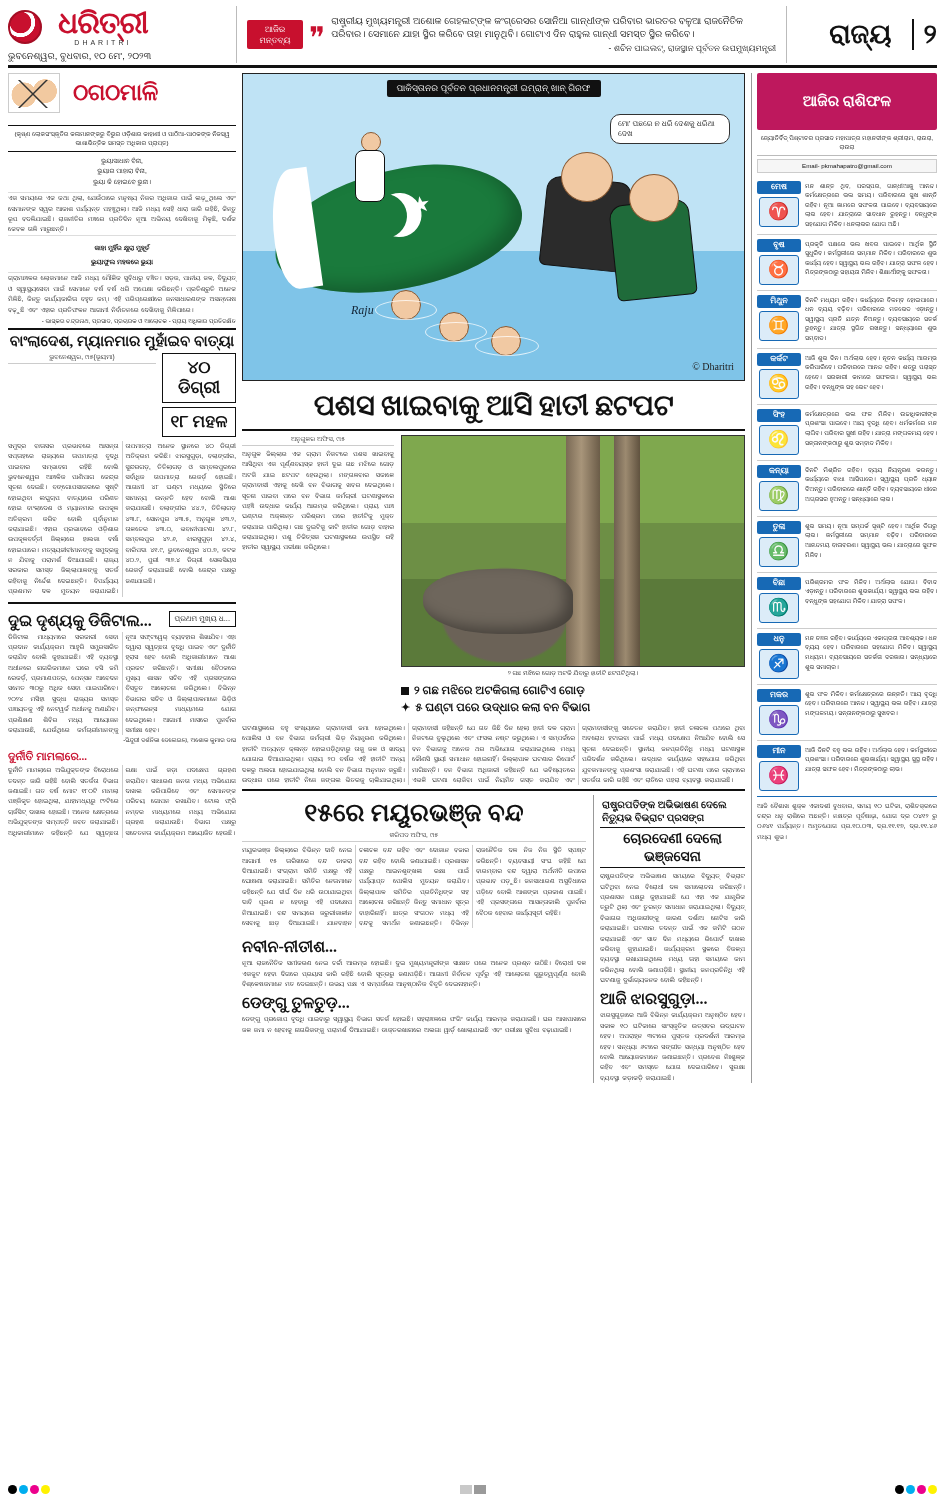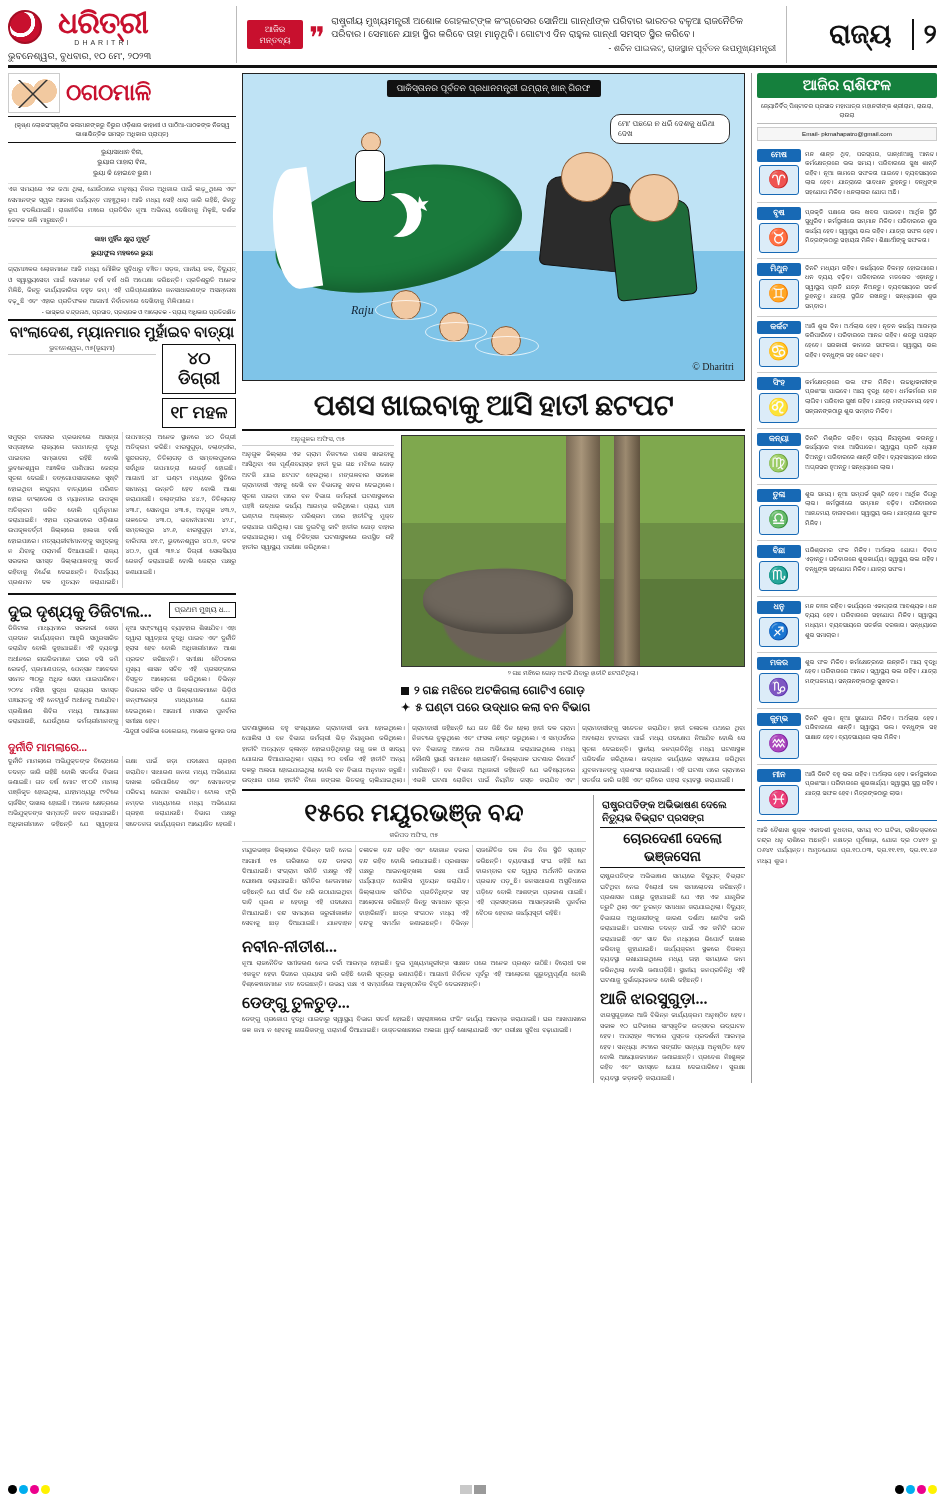--- a/index.html
+++ b/index.html
@@ -142,23 +142,23 @@
     line-height: 1.62;
     text-align: justify;
     color: #1b1b1b;
     word-spacing: 1px;
   }
   .cols2 { column-count: 2; column-gap: 7px; column-rule: 1px solid #ccc; }
   .cols3 { column-count: 3; column-gap: 7px; column-rule: 1px solid #ccc; }
 
   
   .cartoon-head {
-    display:flex; align-items:center; gap:6px;
+    display:flex; align-items:center; gap:13px;
     border-bottom: 1px solid #111;
-    padding-bottom: 3px;
+    padding-bottom: 12px;
   }
   .cartoon-faces {
     width: 52px; height: 40px;
     background:
       radial-gradient(circle at 30% 55%, #f2c9a0 0 30%, transparent 31%),
       radial-gradient(circle at 72% 45%, #f2c9a0 0 28%, transparent 29%),
       #fff;
     border: 1px solid #ccc;
     position: relative;
     flex: 0 0 auto;
@@ -305,23 +305,23 @@
   .star { color:#111; font-size:11px; }
   .num-box {
     border:1px solid #111; text-align:center; padding:4px 2px; margin-bottom:4px;
   }
   .num-box .big {
     font-family:"Liberation Serif", serif; font-size:17px; font-weight:bold;
   }
 
   
   .rashi-title {
-    background:#15803d; color:#fff;
+    background:#be185d; color:#fff;
     font-family:"Liberation Serif", serif; font-weight:bold;
-    font-size:15px; text-align:center; padding:4px 0; border-radius:2px;
+    font-size:15px; text-align:center; padding:20px 0; border-radius:2px;
   }
   .astro-info {
     font-size:6.2px; text-align:center; line-height:1.5; padding:3px 2px;
     border-bottom:1px solid #bbb;
   }
   .astro-mail {
     font-size:6.2px; text-align:center; padding:2px 0 3px;
     border:1px solid #ccc; margin:3px 0 4px; background:#f6f6f6;
   }
   .sign {
@@ -647,27 +647,20 @@
           </div>
           <div class="sign-text">ମନ ଚଞ୍ଚଳ ରହିବ। କାର୍ଯ୍ୟରେ ଏକାଗ୍ରତା ଆବଶ୍ୟକ। ଧନ ବ୍ୟୟ ହେବ। ପରିବାରରେ ସହଯୋଗ ମିଳିବ। ସ୍ୱାସ୍ଥ୍ୟ ମଧ୍ୟମ। ବ୍ୟବସାୟରେ ସତର୍କତା ଦରକାର। ସନ୍ଧ୍ୟାରେ ଶୁଭ ସମାଚାର।</div>
         </div>
         <div class="sign">
           <div class="sign-left">
             <div class="sign-name">ମକର</div>
             <div class="sign-icon">♑</div>
           </div>
           <div class="sign-text">ଶୁଭ ଫଳ ମିଳିବ। କର୍ମକ୍ଷେତ୍ରରେ ଉନ୍ନତି। ଆୟ ବୃଦ୍ଧି ହେବ। ପରିବାରରେ ଆନନ୍ଦ। ସ୍ୱାସ୍ଥ୍ୟ ଭଲ ରହିବ। ଯାତ୍ରା ମଙ୍ଗଳମୟ। ସନ୍ତାନଙ୍କଠାରୁ ସୁଖବର।</div>
         </div>
-        <div class="sign">
-          <div class="sign-left">
-            <div class="sign-name">କୁମ୍ଭ</div>
-            <div class="sign-icon">♒</div>
-          </div>
-          <div class="sign-text">ଦିନଟି ଶୁଭ। ନୂଆ ସୁଯୋଗ ମିଳିବ। ଅର୍ଥଲାଭ ହେବ। ପରିବାରରେ ଶାନ୍ତି। ସ୍ୱାସ୍ଥ୍ୟ ଭଲ। ବନ୍ଧୁଙ୍କ ସହ ସାକ୍ଷାତ ହେବ। ବ୍ୟବସାୟରେ ଲାଭ ମିଳିବ।</div>
-        </div>
         <div class="sign" style="border-bottom:1px solid #1769b5;">
           <div class="sign-left">
             <div class="sign-name">ମୀନ</div>
             <div class="sign-icon">♓</div>
           </div>
           <div class="sign-text">ଆଜି ଦିନଟି ବହୁ ଭଲ ରହିବ। ଅର୍ଥଲାଭ ହେବ। କର୍ମସ୍ଥଳୀରେ ପ୍ରଶଂସା। ପରିବାରରେ ଶୁଭକାର୍ଯ୍ୟ। ସ୍ୱାସ୍ଥ୍ୟ ସୁସ୍ଥ ରହିବ। ଯାତ୍ରା ସଫଳ ହେବ। ମିତ୍ରଙ୍କଠାରୁ ଲାଭ।</div>
         </div>
       </div>
 
       <div class="body-text" style="padding-top:4px;">ଆଜି ବୈଶାଖ ଶୁକ୍ଳ ଏକାଦଶୀ ବୁଧବାର, ସମୟ ୧୦ ଘଟିକା, ରାଶିଚକ୍ରରେ ଚନ୍ଦ୍ର ଧନୁ ରାଶିରେ ଅଛନ୍ତି। ନକ୍ଷତ୍ର ପୂର୍ବଷାଢ଼ା, ଯୋଗ ଦ୍ର ୦୪୧୨ ରୁ ୦୬୪୧ ପର୍ଯ୍ୟନ୍ତ। ଅମୃତଯୋଗ ପ୍ର.୧୦.୦୩, ଦ୍ର.୧୧.୧୭, ଦ୍ର.୧୧.୪୬ ମଧ୍ୟ ଶୁଭ।</div>

